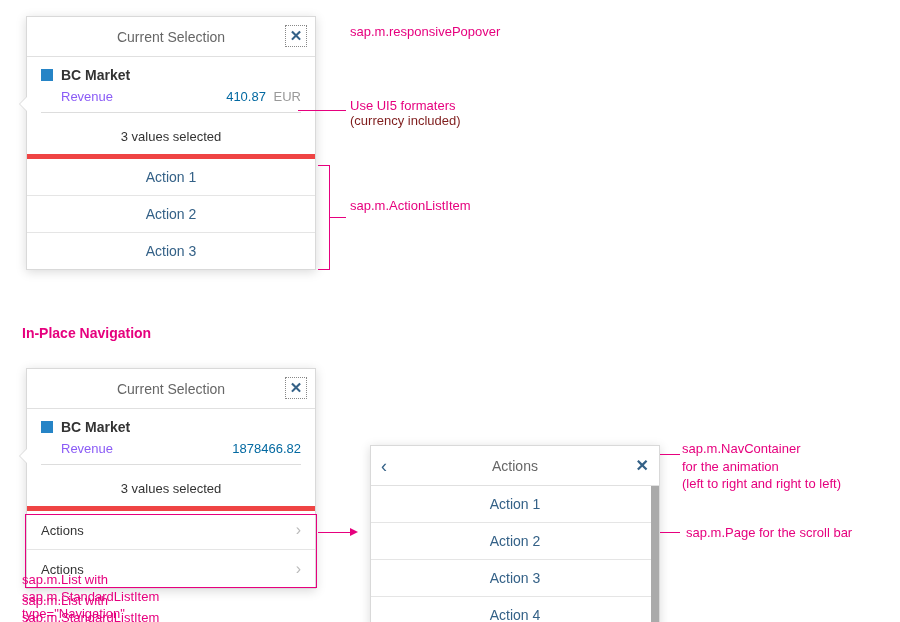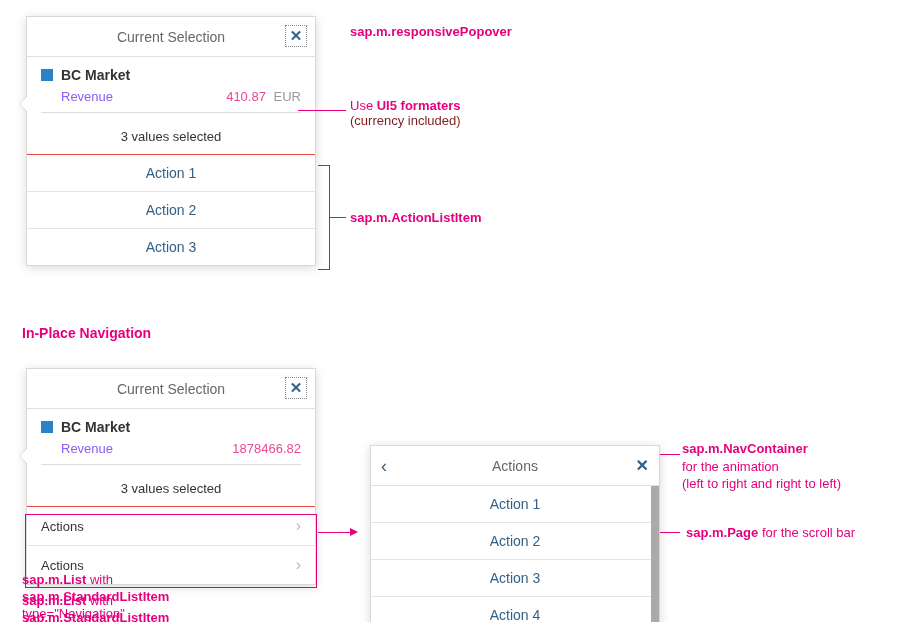--- a/index.html
+++ b/index.html
@@ -39,24 +39,24 @@
   }
   .content-block { padding: 10px 14px 6px 14px; }
   .market-row { display: flex; align-items: center; gap: 8px; }
   .legend-box { width: 12px; height: 12px; background: #2684c6; display: inline-block; }
   .market-name { font-weight: bold; font-size: 14px; }
   .revenue-row {
     display: flex; justify-content: space-between; align-items: baseline;
     padding: 6px 0 8px 20px; border-bottom: 1px solid #ddd;
   }
   .revenue-label { color: #8b5cf6; }
-  .revenue-val { color: #ec4899; }
+  .revenue-val { color: #0369a1; }
   .revenue-cur { color: #999; margin-left: 4px; }
   .values-selected {
-    text-align: center; padding: 10px 17px; border-bottom: 1px solid #ef4444;
+    text-align: center; padding: 10px 17px; border-bottom: 5px solid #ef4444;
   }
   .action-item {
     text-align: center; padding: 10px 0; border-bottom: 1px solid #e5e5e5;
     color: #346187; cursor: pointer; font-size: 14px;
   }
   .action-item:last-child { border-bottom: none; }
 
   .nav-item {
     display: flex; justify-content: space-between; align-items: center;
     padding: 10px 14px; border-bottom: 1px solid #e5e5e5; cursor: pointer;
@@ -93,21 +93,21 @@
   .actions-scroll {
     position: absolute; right: 0; top: 0; bottom: 0; width: 8px; background: #aaa;
   }
   .actions-list-item {
     text-align: center; padding: 10px 0; border-bottom: 1px solid #e5e5e5;
     color: #346187; cursor: pointer; font-size: 14px;
   }
 
   
   .anno { position: absolute; color: #e6007e; font-size: 13px; }
-  .anno b, .anno strong { font-weight: bold; }
+  .anno b, .anno strong { font-weight: normal; }
   .anno-sub { color: #7f1d1d; font-size: 13px; }
 
   
   .hline { position: absolute; height: 1px; background: #e6007e; }
   .bracket {
     position: absolute; border: 1px solid #e6007e; border-left: none;
   }
 
   .arrowhead {
     position: absolute; width: 0; height: 0;
@@ -164,21 +164,21 @@
 </div>
 
 <div class="hline" style="left:298px; top:110px; width:48px;"></div>
 <div class="anno" style="left:350px; top:98px;">
   <span>Use </span><strong>UI5 formaters</strong><br>
   <span class="anno-sub">(currency included)</span>
 </div>
 
 <div class="bracket" style="left:318px; top:165px; width:12px; height:105px;"></div>
 <div class="hline" style="left:330px; top:217px; width:16px;"></div>
-<div class="anno" style="left:350px; top:210px;">
+<div class="anno" style="left:350px; top:198px;">
   <strong>sap.m.ActionListItem</strong>
 </div>
 
 <div class="section-heading" style="left:22px; top:325px;">In-Place Navigation</div>
 
 <div class="popover" style="left:26px; top:368px;">
   <div class="pop-pointer" style="top:80px;"></div>
   <div class="popover-header">
     <span>Current Selection</span>
     <div class="popover-close">✕</div>

